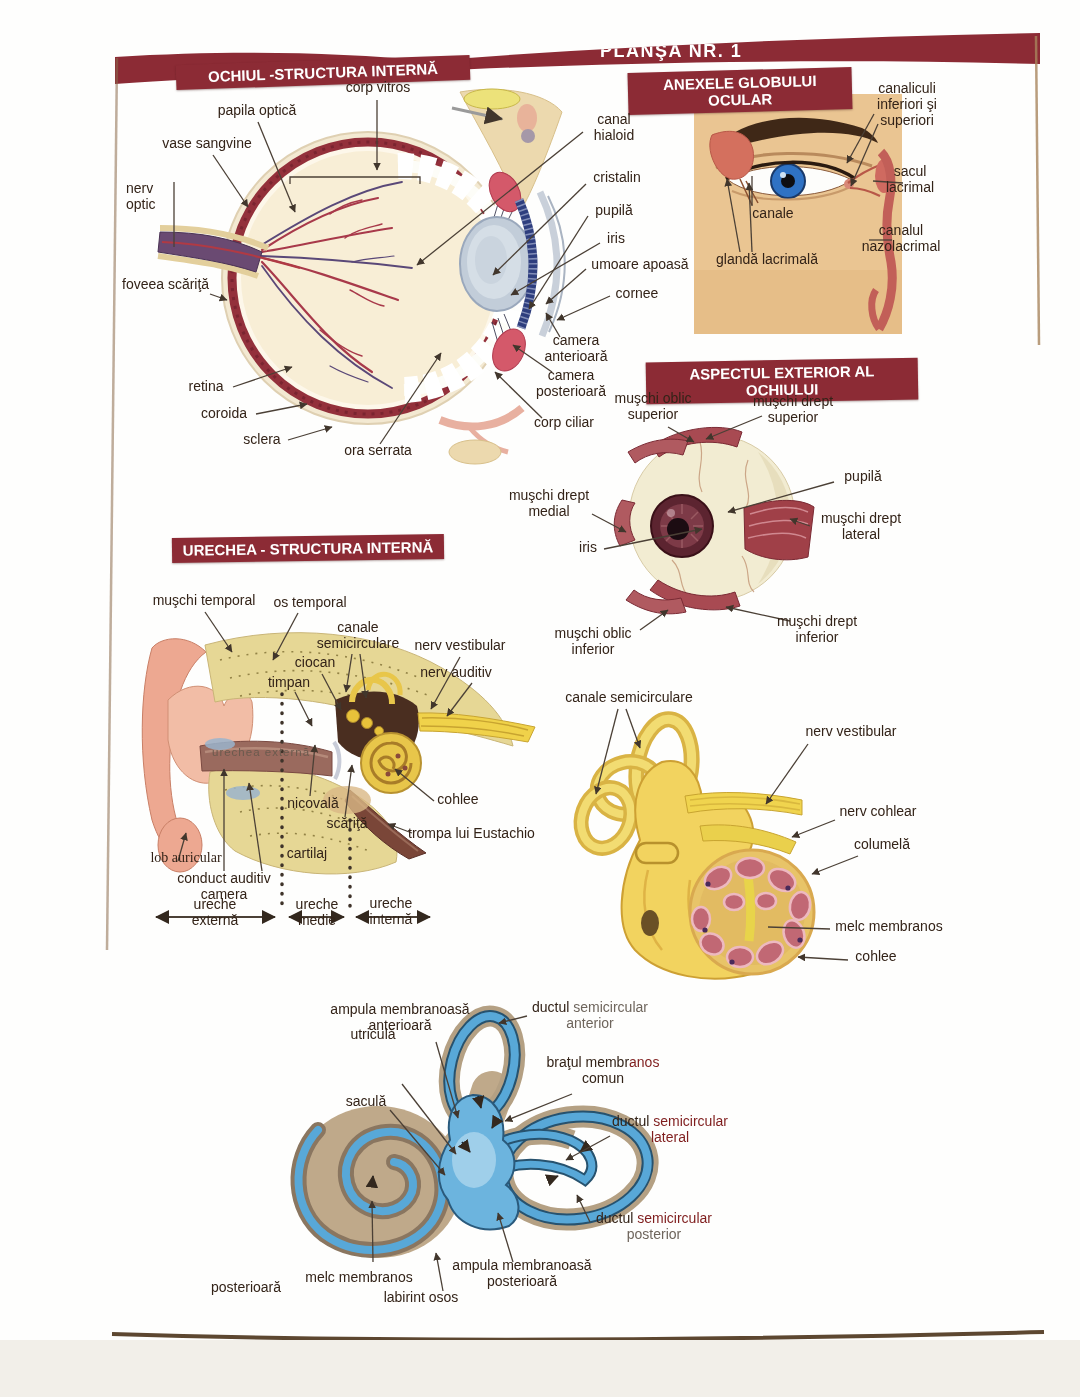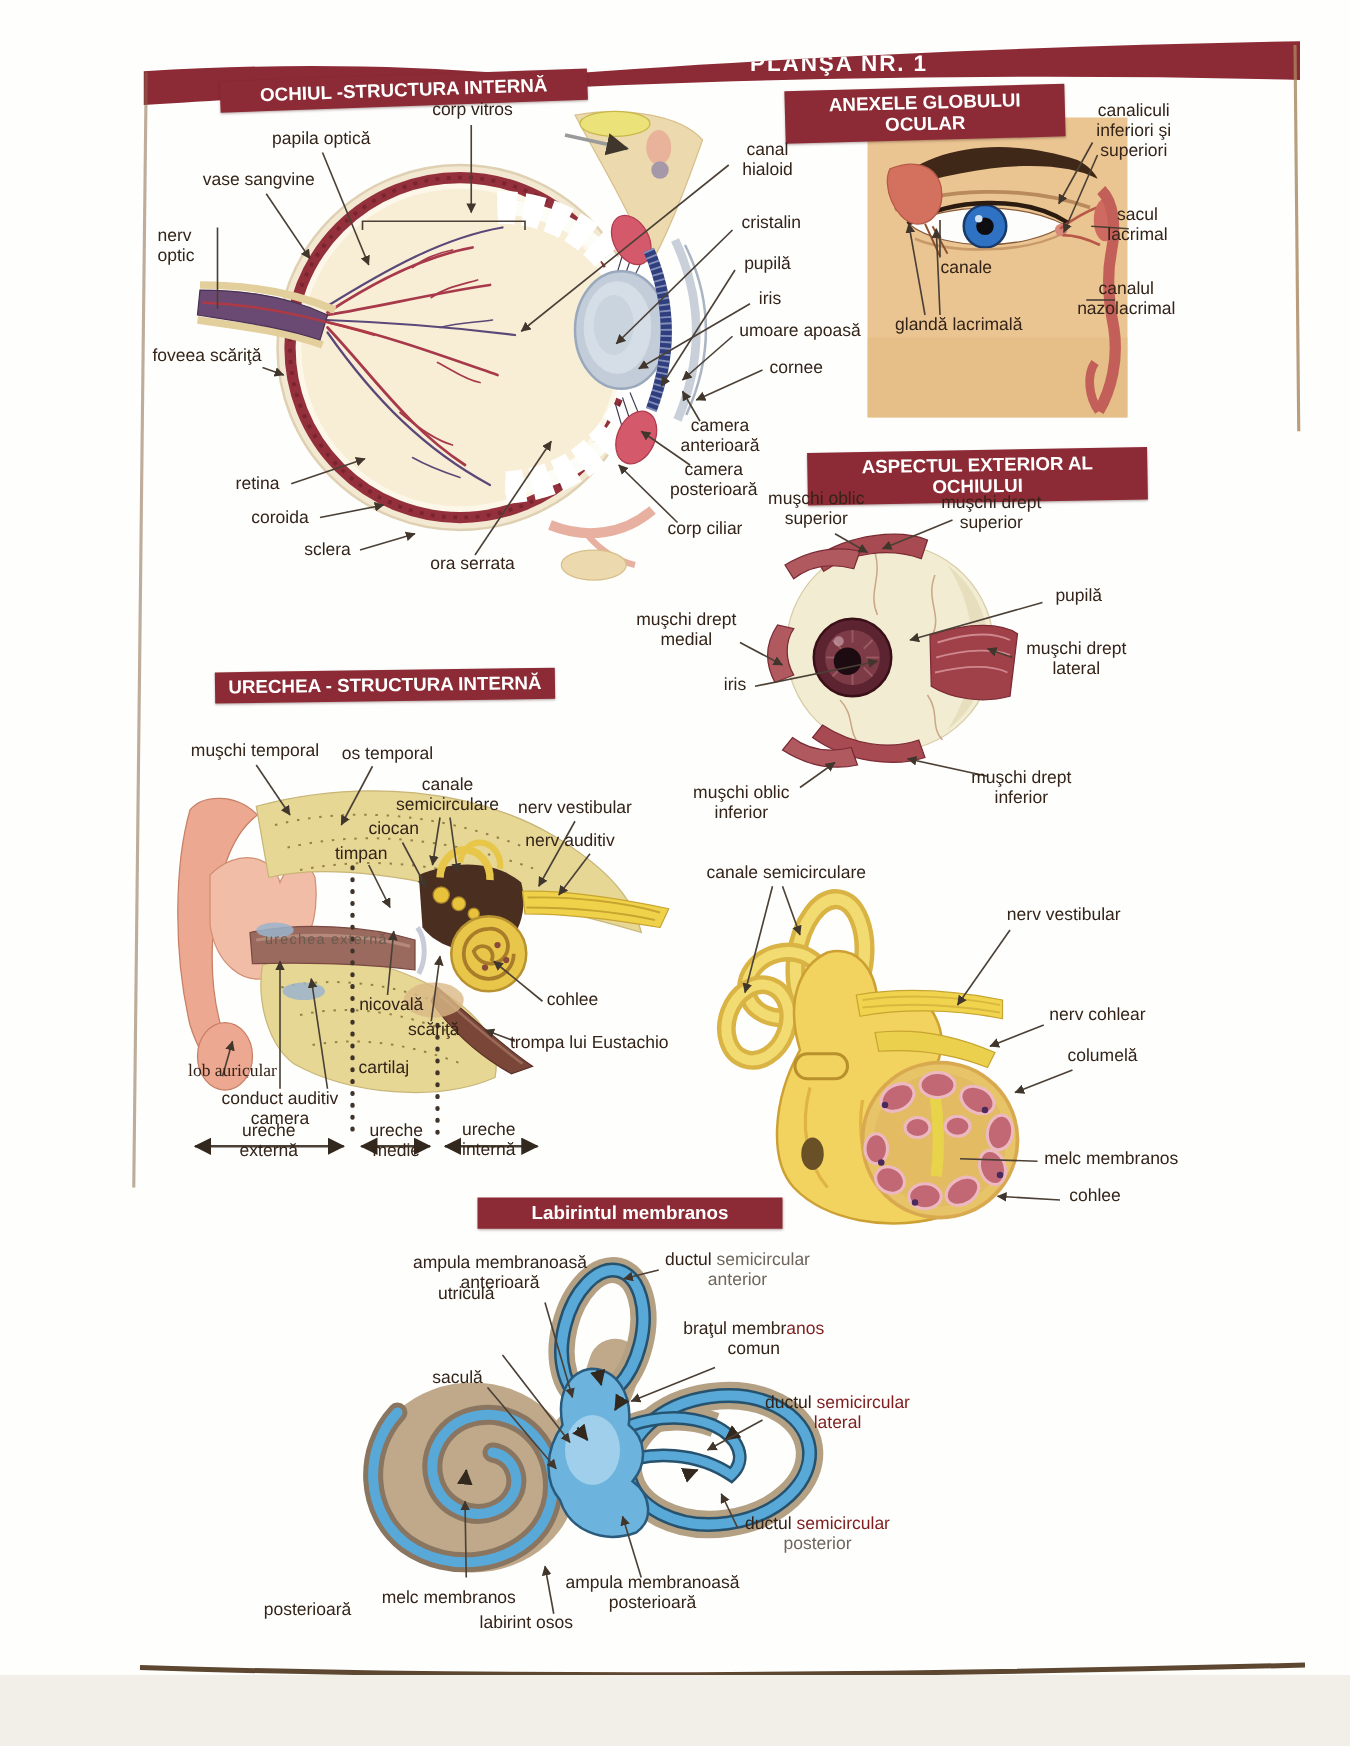--- a/index.html
+++ b/index.html
@@ -342,21 +342,20 @@
     <path d="M513,1262 L498,1213" marker-end="url(#ah)"></path>
     <path d="M373,1262 L372,1201" marker-end="url(#ah)"></path>
     <path d="M443,1291 L436,1253" marker-end="url(#ah)"></path>
   </g>
 </svg>
 
 <div class="banner" style="left:176px;top:60px;width:278px;transform:rotate(-2deg);">OCHIUL -STRUCTURA INTERNĂ</div>
 <div class="banner" style="left:628px;top:70px;width:208px;transform:rotate(-1.5deg);">ANEXELE GLOBULUI OCULAR</div>
 <div class="banner" style="left:646px;top:360px;width:256px;transform:rotate(-1deg);">ASPECTUL EXTERIOR AL OCHIULUI</div>
 <div class="banner" style="left:172px;top:536px;width:256px;transform:rotate(-0.8deg);">URECHEA - STRUCTURA INTERNĂ</div>
-<div class="banner" style="left:382px;top:958px;width:228px;">Labirintul membranos</div>
 
 <div class="lbl" style="left:316px;top:80px;width:124px;">corp vitros</div>
 <div class="lbl" style="left:198px;top:103px;width:118px;">papila optică</div>
 <div class="lbl" style="left:150px;top:136px;width:114px;">vase sangvine</div>
 <div class="lbl left" style="left:126px;top:181px;width:50px;">nerv
 optic</div>
 <div class="lbl left" style="left:122px;top:277px;width:116px;">foveea scăriţă</div>
 <div class="lbl" style="left:176px;top:379px;width:60px;">retina</div>
 <div class="lbl" style="left:190px;top:406px;width:68px;">coroida</div>
 <div class="lbl" style="left:234px;top:432px;width:56px;">sclera</div>

